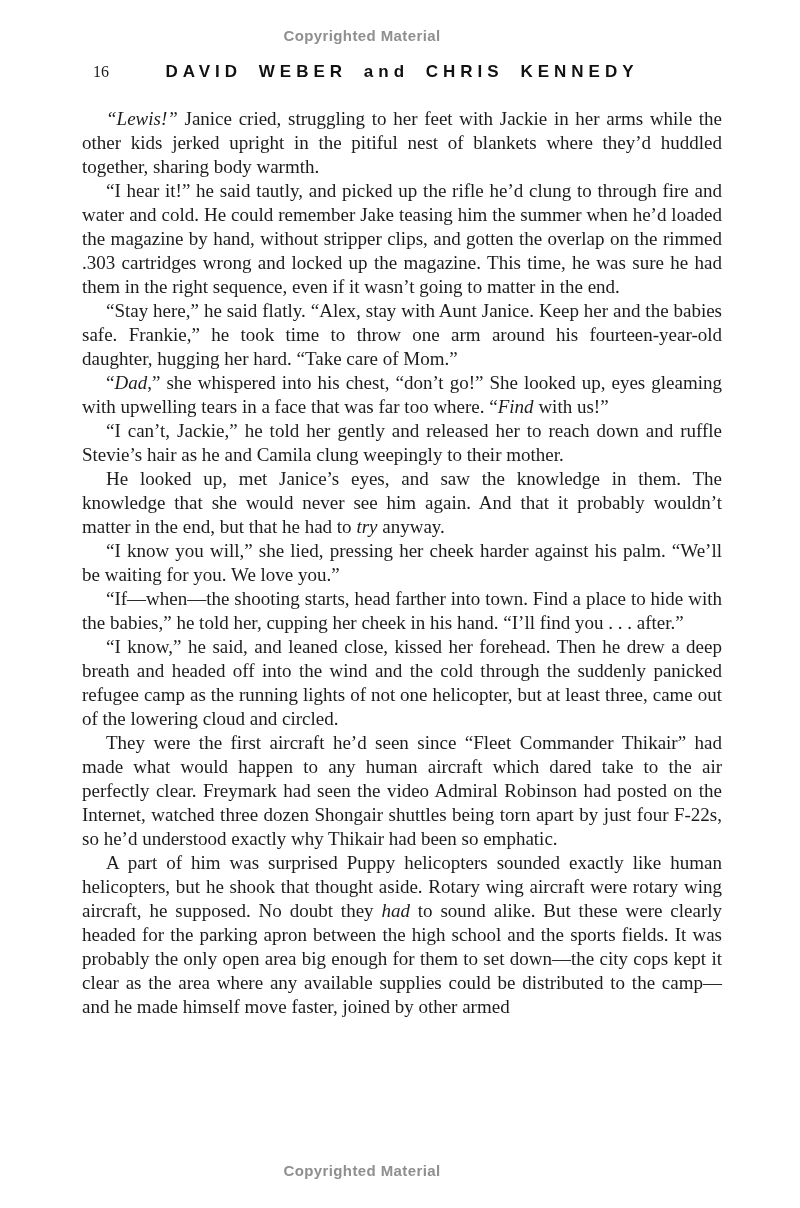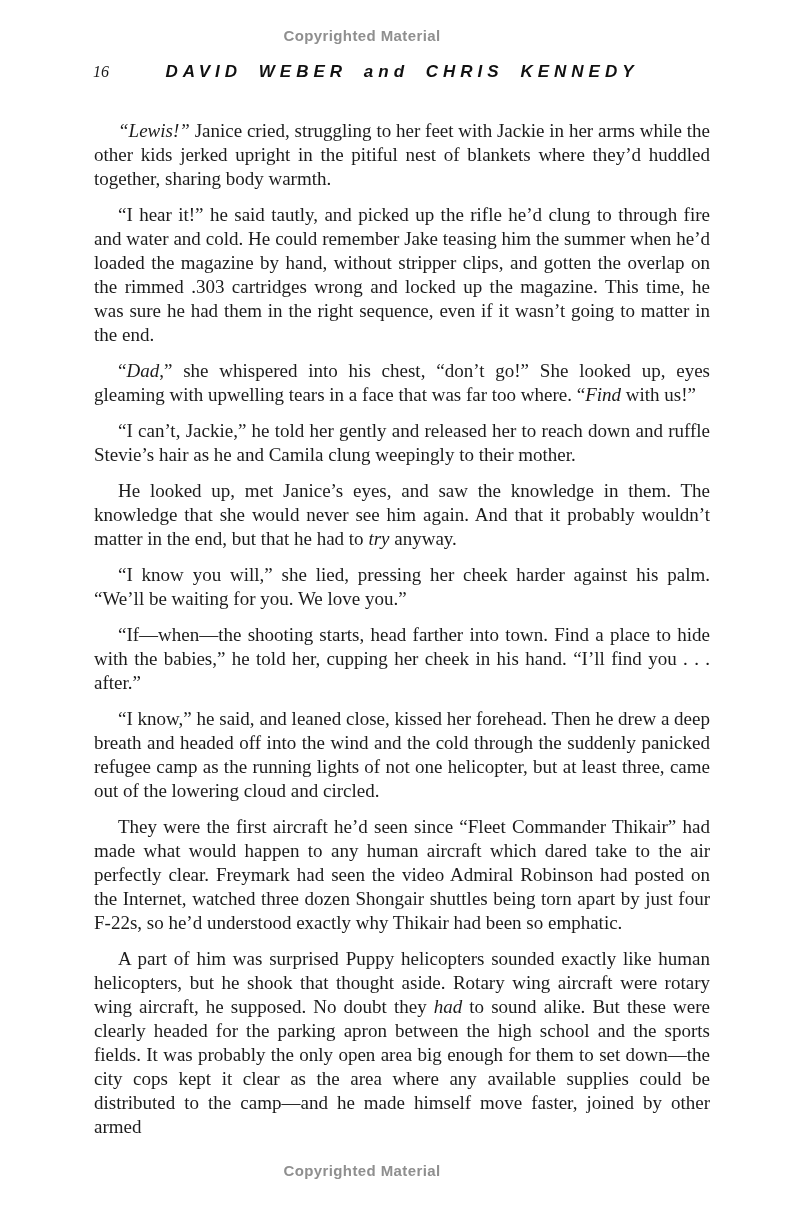--- a/index.html
+++ b/index.html
@@ -23,21 +23,20 @@
     color: #8f8f8f;
   }
   .copyright.top { top: 27px; }
   .copyright.bottom { top: 1162px; }
   .page-header {
     position: absolute;
     top: 62px;
     left: 82px;
     width: 640px;
     text-align: center;
-    font-style: italic;
   }
   .page-number {
     position: absolute;
     left: 11px;
     top: 1px;
     font-family: "Liberation Serif", serif;
     font-size: 16px;
     color: #1b1b1b;
   }
   .running-head {
@@ -53,40 +52,41 @@
     position: absolute;
     top: 107px;
     left: 82px;
     width: 640px;
     font-size: 19px;
     line-height: 24px;
     text-align: justify;
     color: #1c1c1c;
   }
   .body-text p {
-    margin: 12px;
+    margin: 0;
     padding: 0;
     text-indent: 24px;
   }
   .body-text .it { font-style: italic; }
 </style>
 </head>
 <body>
 
 <div class="page">
   <div class="copyright top">Copyrighted Material</div>
 
   <div class="page-header">
     <span class="page-number">16</span>
     <span class="running-head">DAVID WEBER and CHRIS KENNEDY</span>
   </div>
 
   <div class="body-text" id="body-text">
       <p><span class="it">“Lewis!”</span><span> Janice cried, struggling to her feet with Jackie in her arms while the other kids jerked upright in the pitiful nest of blankets where they’d huddled together, sharing body warmth.</span></p>
       <p><span>“I hear it!” he said tautly, and picked up the rifle he’d clung to through fire and water and cold. He could remember Jake teasing him the summer when he’d loaded the magazine by hand, without stripper clips, and gotten the overlap on the rimmed .303 cartridges wrong and locked up the magazine. This time, he was sure he had them in the right sequence, even if it wasn’t going to matter in the end.</span></p>
+      <p><span>“Stay here,” he said flatly. “Alex, stay with Aunt Janice. Keep her and the babies safe. Frankie,” he took time to throw one arm around his fourteen-year-old daughter, hugging her hard. “Take care of Mom.”</span></p>
       <p><span>“</span><span class="it">Dad</span><span>,” she whispered into his chest, “don’t go!” She looked up, eyes gleaming with upwelling tears in a face that was far too where. “</span><span class="it">Find</span><span> with us!”</span></p>
       <p><span>“I can’t, Jackie,” he told her gently and released her to reach down and ruffle Stevie’s hair as he and Camila clung weepingly to their mother.</span></p>
       <p><span>He looked up, met Janice’s eyes, and saw the knowledge in them. The knowledge that she would never see him again. And that it probably wouldn’t matter in the end, but that he had to </span><span class="it">try</span><span> anyway.</span></p>
       <p><span>“I know you will,” she lied, pressing her cheek harder against his palm. “We’ll be waiting for you. We love you.”</span></p>
       <p><span>“If—when—the shooting starts, head farther into town. Find a place to hide with the babies,” he told her, cupping her cheek in his hand. “I’ll find you . . . after.”</span></p>
       <p><span>“I know,” he said, and leaned close, kissed her forehead. Then he drew a deep breath and headed off into the wind and the cold through the suddenly panicked refugee camp as the running lights of not one helicopter, but at least three, came out of the lowering cloud and circled.</span></p>
       <p><span>They were the first aircraft he’d seen since “Fleet Commander Thikair” had made what would happen to any human aircraft which dared take to the air perfectly clear. Freymark had seen the video Admiral Robinson had posted on the Internet, watched three dozen Shongair shuttles being torn apart by just four F-22s, so he’d understood exactly why Thikair had been so emphatic.</span></p>
       <p><span>A part of him was surprised Puppy helicopters sounded exactly like human helicopters, but he shook that thought aside. Rotary wing aircraft were rotary wing aircraft, he supposed. No doubt they </span><span class="it">had</span><span> to sound alike. But these were clearly headed for the parking apron between the high school and the sports fields. It was probably the only open area big enough for them to set down—the city cops kept it clear as the area where any available supplies could be distributed to the camp—and he made himself move faster, joined by other armed</span></p>
     </div>
 

